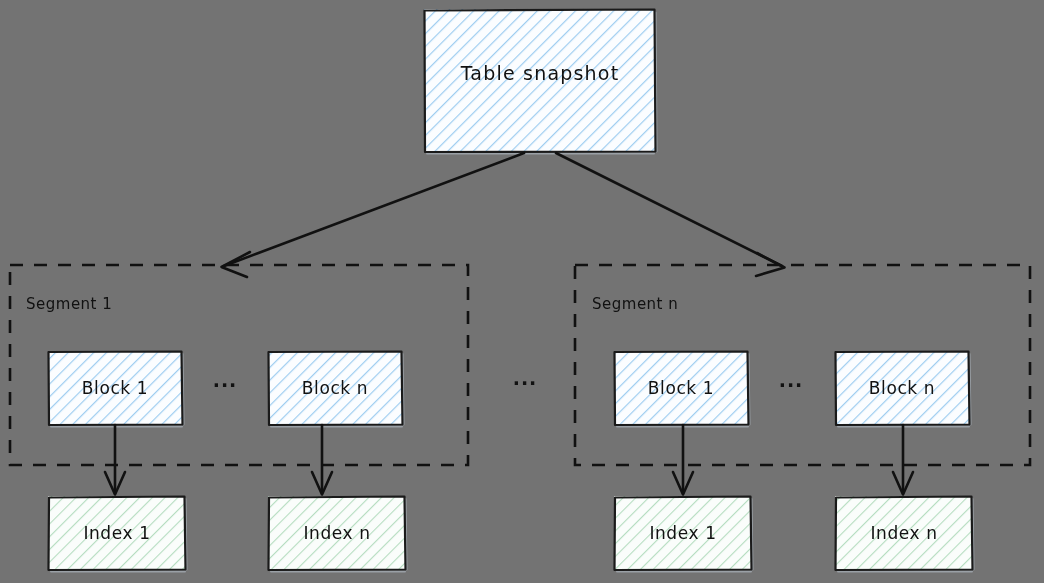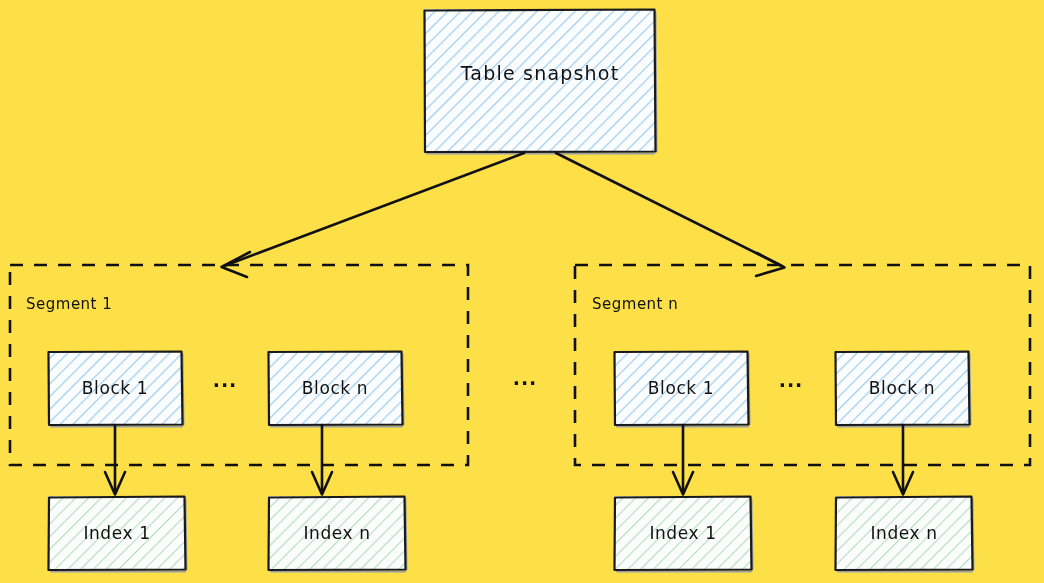--- a/index.html
+++ b/index.html
@@ -4,21 +4,21 @@
 <style>
   html, body {
     margin: 0;
     padding: 0;
     background: #ffffff;
   }
   #diagram-root {
     position: relative;
     width: 1044px;
     height: 583px;
-    background: #fde047;
+    background: #737373;
     overflow: hidden;
     font-family: "DejaVu Sans", sans-serif;
   }
   svg.canvas {
     position: absolute;
     top: 0;
     left: 0;
     width: 1044px;
     height: 583px;
   }

